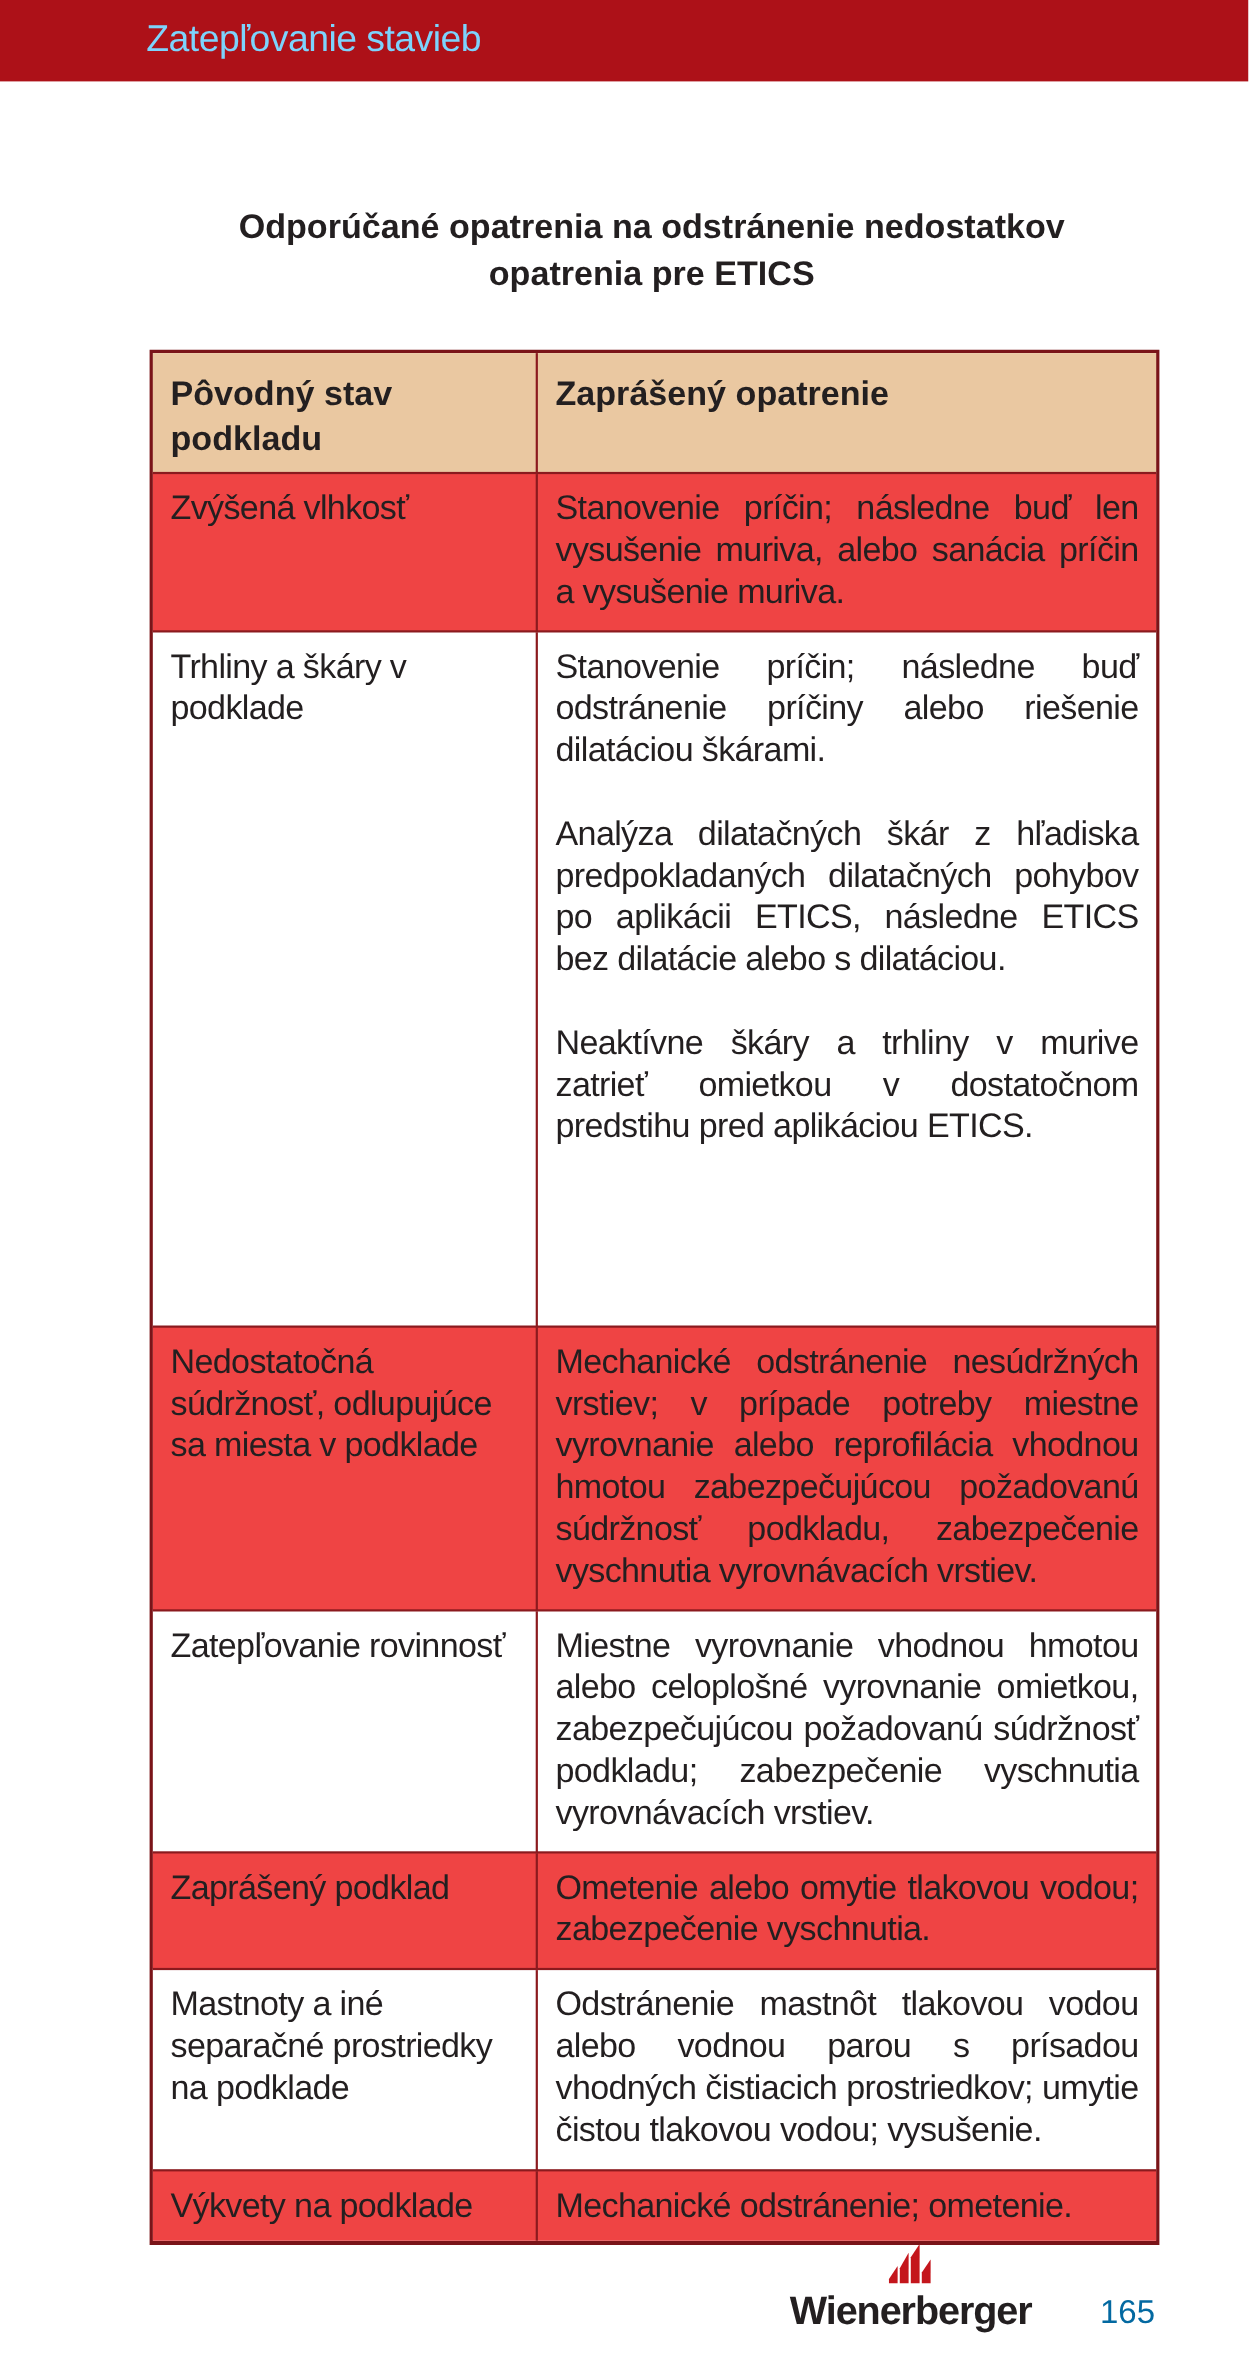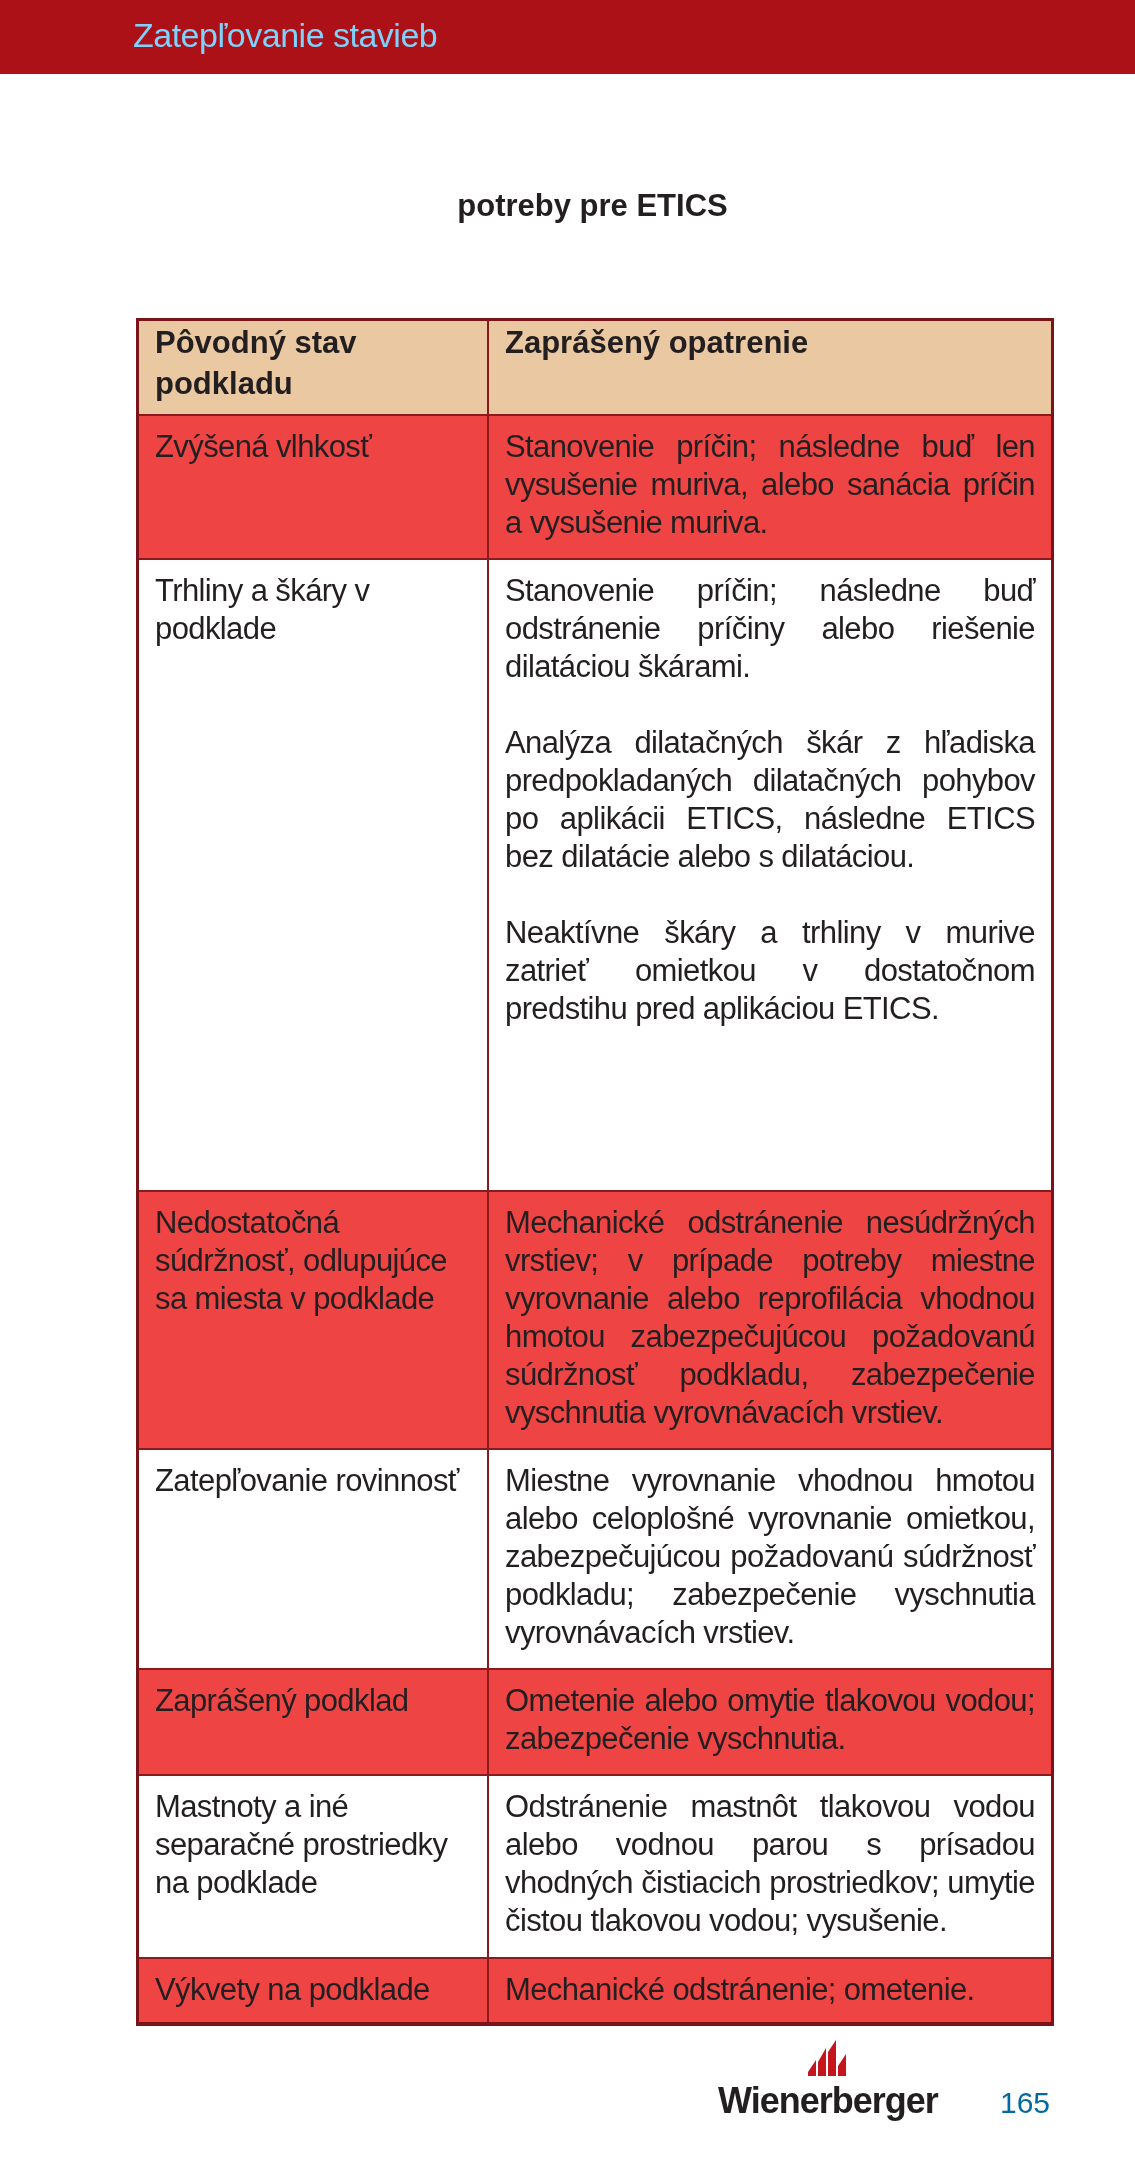--- a/index.html
+++ b/index.html
@@ -36,21 +36,21 @@
     padding: 12px 16px 10px 16px;
     font-size: 31px; line-height: 38px; font-weight: normal;
     letter-spacing: -0.6px;
   }
   tr:first-child th { border-top: none; }
   tr:last-child td { border-bottom: none; }
   td:first-child, th:first-child { border-left: none; }
   td:last-child, th:last-child { border-right: none; }
   th {
     background: #eac8a1; font-weight: bold; font-size: 31px; line-height: 41px;
-    letter-spacing: 0; padding-top: 1px; height: 82px;
+    letter-spacing: 0; padding-top: 16px; height: 82px;
   }
   tr.shade td { background: #ef4444; }
   tr.plain td { background: #ffffff; }
   td.just { text-align: justify; }
   .para { margin: 0; text-align: justify; }
   .para + .para { margin-top: 38px; }
   .footer-logo {
     position: absolute; left: 718px; top: 2040px; width: 240px; height: 80px;
   }
   .logo-mark { position: absolute; left: 90px; top: 0; }
@@ -64,21 +64,22 @@
   }
 </style>
 </head>
 <body>
 
 <div class="topbar">
   <span class="topbar-title">Zatepľovanie stavieb</span>
 </div>
 
 <div class="page-title">
-  <div>potreby pre ETICS</div>
+  <div>Odporúčané opatrenia na odstránenie nedostatkov</div>
+  <div>opatrenia pre ETICS</div>
 </div>
 
 <div class="table-wrap">
   <table>
     <colgroup>
         <col class="c1">
         <col>
       </colgroup>
     <tbody>
         <tr>

